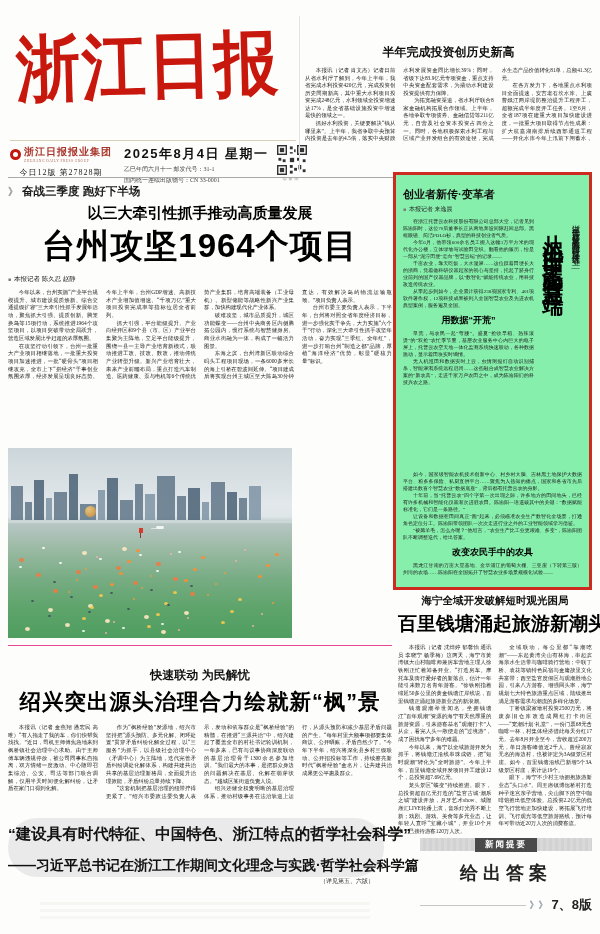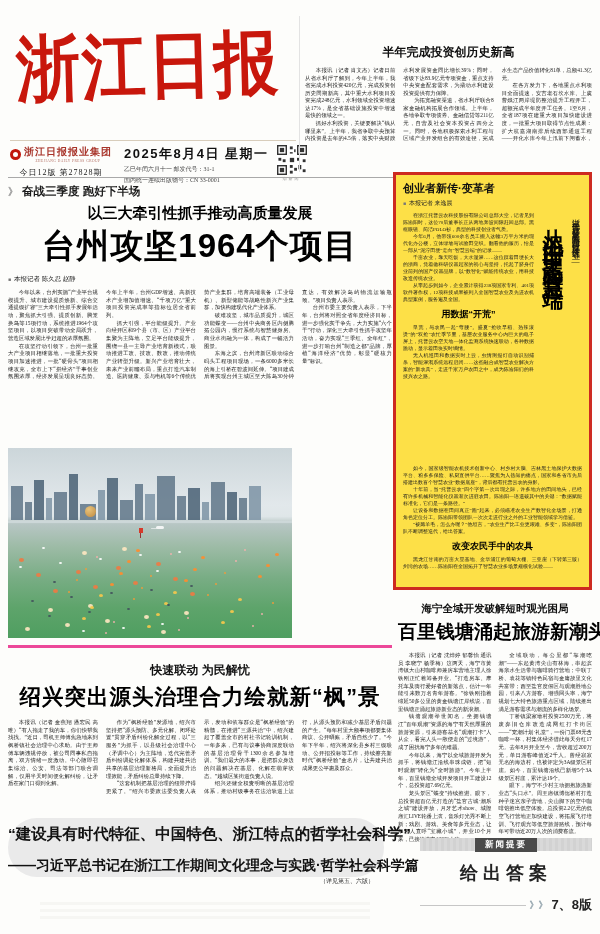--- a/index.html
+++ b/index.html
@@ -8,21 +8,21 @@
 
   
   .masthead-title{position:absolute;left:16px;top:2px;width:278px;height:132px;
     font-family:"DejaVu Serif",serif;font-weight:700;font-size:64px;line-height:128px;
     color:#c8170c;letter-spacing:2px;transform:rotate(-1.5deg) scaleY(1.12);white-space:nowrap;}
   .info-bar{position:absolute;left:10px;top:140px;width:286px;height:36px;
     border-top:1px solid #d8cdbb;padding-top:4px;display:flex;gap:8px;align-items:flex-start;box-sizing:border-box;}
   .brand{display:flex;flex-direction:column;align-items:center;}
   .brand-row{display:flex;align-items:center;gap:3px;}
   .logo-ring{width:11px;height:11px;border:3px solid #c1170c;border-radius:50%;display:inline-block;box-sizing:border-box;}
-  .brand-col{display:flex;flex-direction:column;text-align:center;}
+  .brand-col{display:flex;flex-direction:column;}
   .brand-name{font-family:"Liberation Sans",sans-serif;font-weight:700;font-size:10px;color:#a8342a;letter-spacing:1px;white-space:nowrap;}
   .brand-en{font-size:3.5px;color:#b06a5e;letter-spacing:.5px;}
   .edition{font-size:8px;margin-top:4px;color:#222;letter-spacing:1px;}
   .dateblock{flex:1;padding-left:4px;}
   .date-l1{font-family:"Liberation Sans",sans-serif;font-weight:700;font-size:13px;letter-spacing:1.5px;color:#111;white-space:nowrap;}
   .date-l2,.date-l3{font-size:6px;color:#444;margin-top:2px;white-space:nowrap;}
   .qr-wrap{display:flex;flex-direction:column;align-items:center;width:32px;}
   .qr-label{font-size:4px;color:#999;letter-spacing:2px;margin-top:1px;white-space:nowrap;}
   .vdiv{position:absolute;left:299px;top:16px;width:1px;height:156px;background:#e3e3e3;}
   .rule-full{position:absolute;left:8px;top:177px;width:584px;height:1px;background:#a9a9a9;}
@@ -60,41 +60,41 @@
   .boat{position:absolute;left:52%;top:78px;width:8px;height:3px;border-radius:2px;background:#f2f4f4;box-shadow:-6px 1px 0 -1px rgba(255,255,255,.55);}
   .sw{position:absolute;border-radius:50%;}
 
   
   .caption-col{position:absolute;left:302px;top:452px;width:86px;}
   .cap-title{text-align:center;font-family:"Liberation Sans",sans-serif;font-weight:700;font-size:15px;letter-spacing:8px;margin-top:12px;color:#000;white-space:nowrap;}
   .cap-body{margin-top:12px;font-size:5px;line-height:1.55;text-align:justify;text-indent:2em;color:#222;}
   .cap-credit{margin-top:3px;font-size:5px;text-align:right;color:#222;}
 
   
-  .red-box{position:absolute;left:393px;top:172px;width:199px;height:418px;border:3px solid #cd2a20;background:#fde047;box-sizing:border-box;padding:6px 7px;}
+  .red-box{position:absolute;left:393px;top:172px;width:199px;height:418px;border:3px solid #cd2a20;background:#86efac;box-sizing:border-box;padding:12px 7px;}
   .rb-header{font-family:"Liberation Sans",sans-serif;font-weight:700;font-size:11px;color:#101010;}
   .rb-byline{font-size:6px;margin-top:3px;color:#222;}
   .rb-main{display:flex;margin-top:4px;height:248px;overflow:hidden;}
   .rb-text{flex:1;font-size:5px;line-height:1.4;padding-right:4px;overflow:hidden;}
   .rb-sub{text-align:center;font-family:"Liberation Sans",sans-serif;font-weight:700;font-size:9px;margin:5px 0 3px;color:#000;}
   .vhead{writing-mode:vertical-rl;text-orientation:upright;font-family:"Liberation Sans",sans-serif;font-weight:700;font-size:21px;letter-spacing:6px;width:30px;color:#000;line-height:30px;}
   .vkick{writing-mode:vertical-rl;text-orientation:upright;font-size:8px;letter-spacing:1.5px;width:14px;color:#111;line-height:14px;}
   .rb-lower{margin-top:5px;font-size:5px;line-height:1.4;}
   .rb-lower .paras{height:70px;overflow:hidden;}
   .rb-closing{margin:0;font-size:5px;text-align:justify;text-indent:2em;}
   .rb-cont{float:right;text-indent:0;}
 
   
   .haining{position:absolute;left:398px;top:594px;width:194px;}
-  .hn-kicker{text-align:center;font-family:"Liberation Sans",sans-serif;font-weight:700;font-size:10.5px;color:#111;white-space:nowrap;margin-top:8px;}
+  .hn-kicker{text-align:center;font-family:"Liberation Sans",sans-serif;font-weight:700;font-size:10.5px;color:#111;white-space:nowrap;}
   .hn-headline{text-align:center;font-family:"Liberation Sans",sans-serif;font-weight:700;font-size:19px;margin-top:3px;color:#000;white-space:nowrap;}
   .hn-body{margin-top:7px;column-count:2;column-gap:7px;height:194px;font-size:5.4px;line-height:1.42;}
 
   
-  .shaoxing{position:absolute;left:8px;top:645px;width:384px;border-top:3px solid #ec4899;padding-top:14px;}
+  .shaoxing{position:absolute;left:8px;top:645px;width:384px;border-top:1px solid #ec4899;padding-top:21px;}
   .sx-kicker{text-align:center;font-family:"Liberation Sans",sans-serif;font-weight:700;font-size:12px;color:#111;}
   .sx-headline{text-align:center;font-family:"Liberation Sans",sans-serif;font-weight:700;font-size:21.5px;letter-spacing:1px;margin-top:3px;color:#000;white-space:nowrap;}
   .sx-body{margin-top:8px;column-count:4;column-gap:8px;height:106px;font-size:5.4px;line-height:1.42;}
 
   
   .banner{position:absolute;left:8px;top:818px;width:376px;height:59px;background:#eaeaea;text-align:center;box-sizing:border-box;padding-top:6px;border-radius:29px;}
   .bn-l1{font-family:"Liberation Sans",sans-serif;font-weight:700;font-size:15.5px;color:#111;white-space:nowrap;}
   .bn-l2{font-family:"Liberation Sans",sans-serif;font-weight:700;font-size:14px;color:#111;margin-top:12px;white-space:nowrap;}
   .bn-note{font-size:6px;color:#333;text-align:right;padding-right:10px;margin-top:2px;}
 

